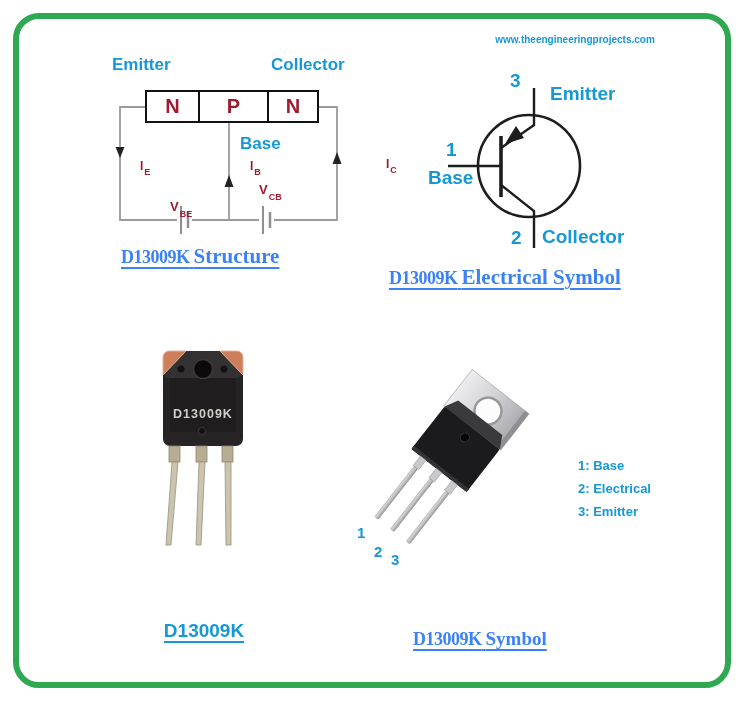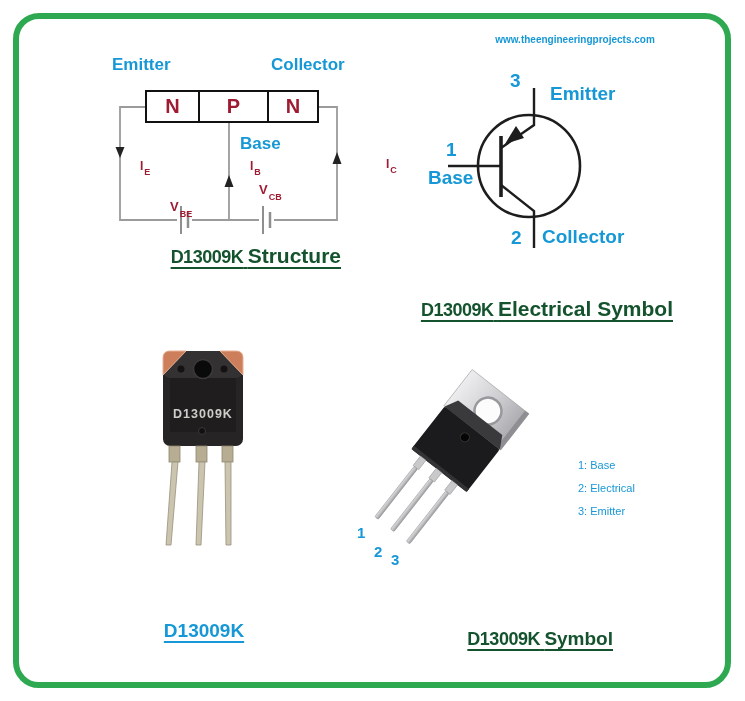--- a/index.html
+++ b/index.html
@@ -14,35 +14,35 @@
   .abs{position:absolute;}
   svg.layer{position:absolute;left:0;top:0;pointer-events:none;}
   .blue{color:#1798d6;font-weight:bold;}
   .dred{color:#9e1b32;font-weight:bold;}
   .lbl17{font-size:17px;line-height:17px;}
   .npn-letter{font-size:20px;line-height:20px;text-align:center;}
   .cur{font-size:12px;line-height:16px;margin-left:40px;}
   .cur sub, .volt sub{font-size:9px;font-weight:bold;position:relative;top:2px;left:1px;}
   .volt{font-size:13px;line-height:13px;}
   .title{
-    color:#14532d;font-weight:bold;text-align:right;white-space:nowrap;
-    text-decoration:underline;text-decoration-thickness:2px;text-underline-offset:4px;
+    color:#3b82f6;font-weight:bold;text-align:left;white-space:nowrap;
+    text-decoration:underline;text-decoration-thickness:2px;text-underline-offset:4px;font-family:Liberation Serif, serif;
   }
   .title .p1{font-size:18px;letter-spacing:-0.5px;}
   .title .p2{font-size:21px;}
   .caption{
     color:#1798d6;font-weight:bold;text-align:center;white-space:nowrap;font-size:19px;
     text-decoration:underline;text-decoration-thickness:2px;text-underline-offset:4px;
   }
   .url{font-size:10px;color:#1798d6;font-weight:bold;text-align:center;white-space:nowrap;}
   .marking{
     color:#cfcdc8;font-size:12.5px;font-weight:bold;letter-spacing:1px;
     text-align:center;
   }
-  .legend-line{font-size:11px;line-height:23px;color:#1798d6;font-weight:normal;white-space:nowrap;}
+  .legend-line{font-size:13px;line-height:23px;color:#1798d6;font-weight:bold;white-space:nowrap;}
   .pin-num{font-size:15px;color:#1798d6;font-weight:bold;}
   .sym-lbl{font-size:19px;color:#1798d6;font-weight:bold;white-space:nowrap;}
 </style>
 </head>
 <body>
 
 <div class="frame"></div>
 
 <svg class="layer" width="745" height="701" viewBox="0 0 745 701">
   <defs>
@@ -153,21 +153,21 @@
 </div>
 
 <div class="abs url" style="left:455px;top:34px;width:240px;">www.theengineeringprojects.com</div>
 <span class="abs sym-lbl" style="left:510px;top:70px;">3</span>
 <span class="abs sym-lbl" style="left:550px;top:83px;">Emitter</span>
 <span class="abs sym-lbl" style="left:446px;top:139px;">1</span>
 <span class="abs sym-lbl" style="left:428px;top:167px;">Base</span>
 <span class="abs sym-lbl" style="left:511px;top:227px;">2</span>
 <span class="abs sym-lbl" style="left:542px;top:226px;">Collector</span>
 
-<div class="abs title" style="left:373px;top:265px;width:300px;margin-top:32px;">
+<div class="abs title" style="left:389px;top:265px;width:300px;">
   <span class="p1">D13009K</span> <span class="p2">Electrical Symbol</span>
 </div>
 
 <div class="abs marking" style="left:168px;top:407px;width:70px;">D13009K</div>
 <div class="abs caption" style="left:144px;top:620px;width:120px;">D13009K</div>
 
 <span class="abs pin-num" style="left:357px;top:524px;">1</span>
 <span class="abs pin-num" style="left:374px;top:543px;">2</span>
 <span class="abs pin-num" style="left:391px;top:551px;">3</span>
 

